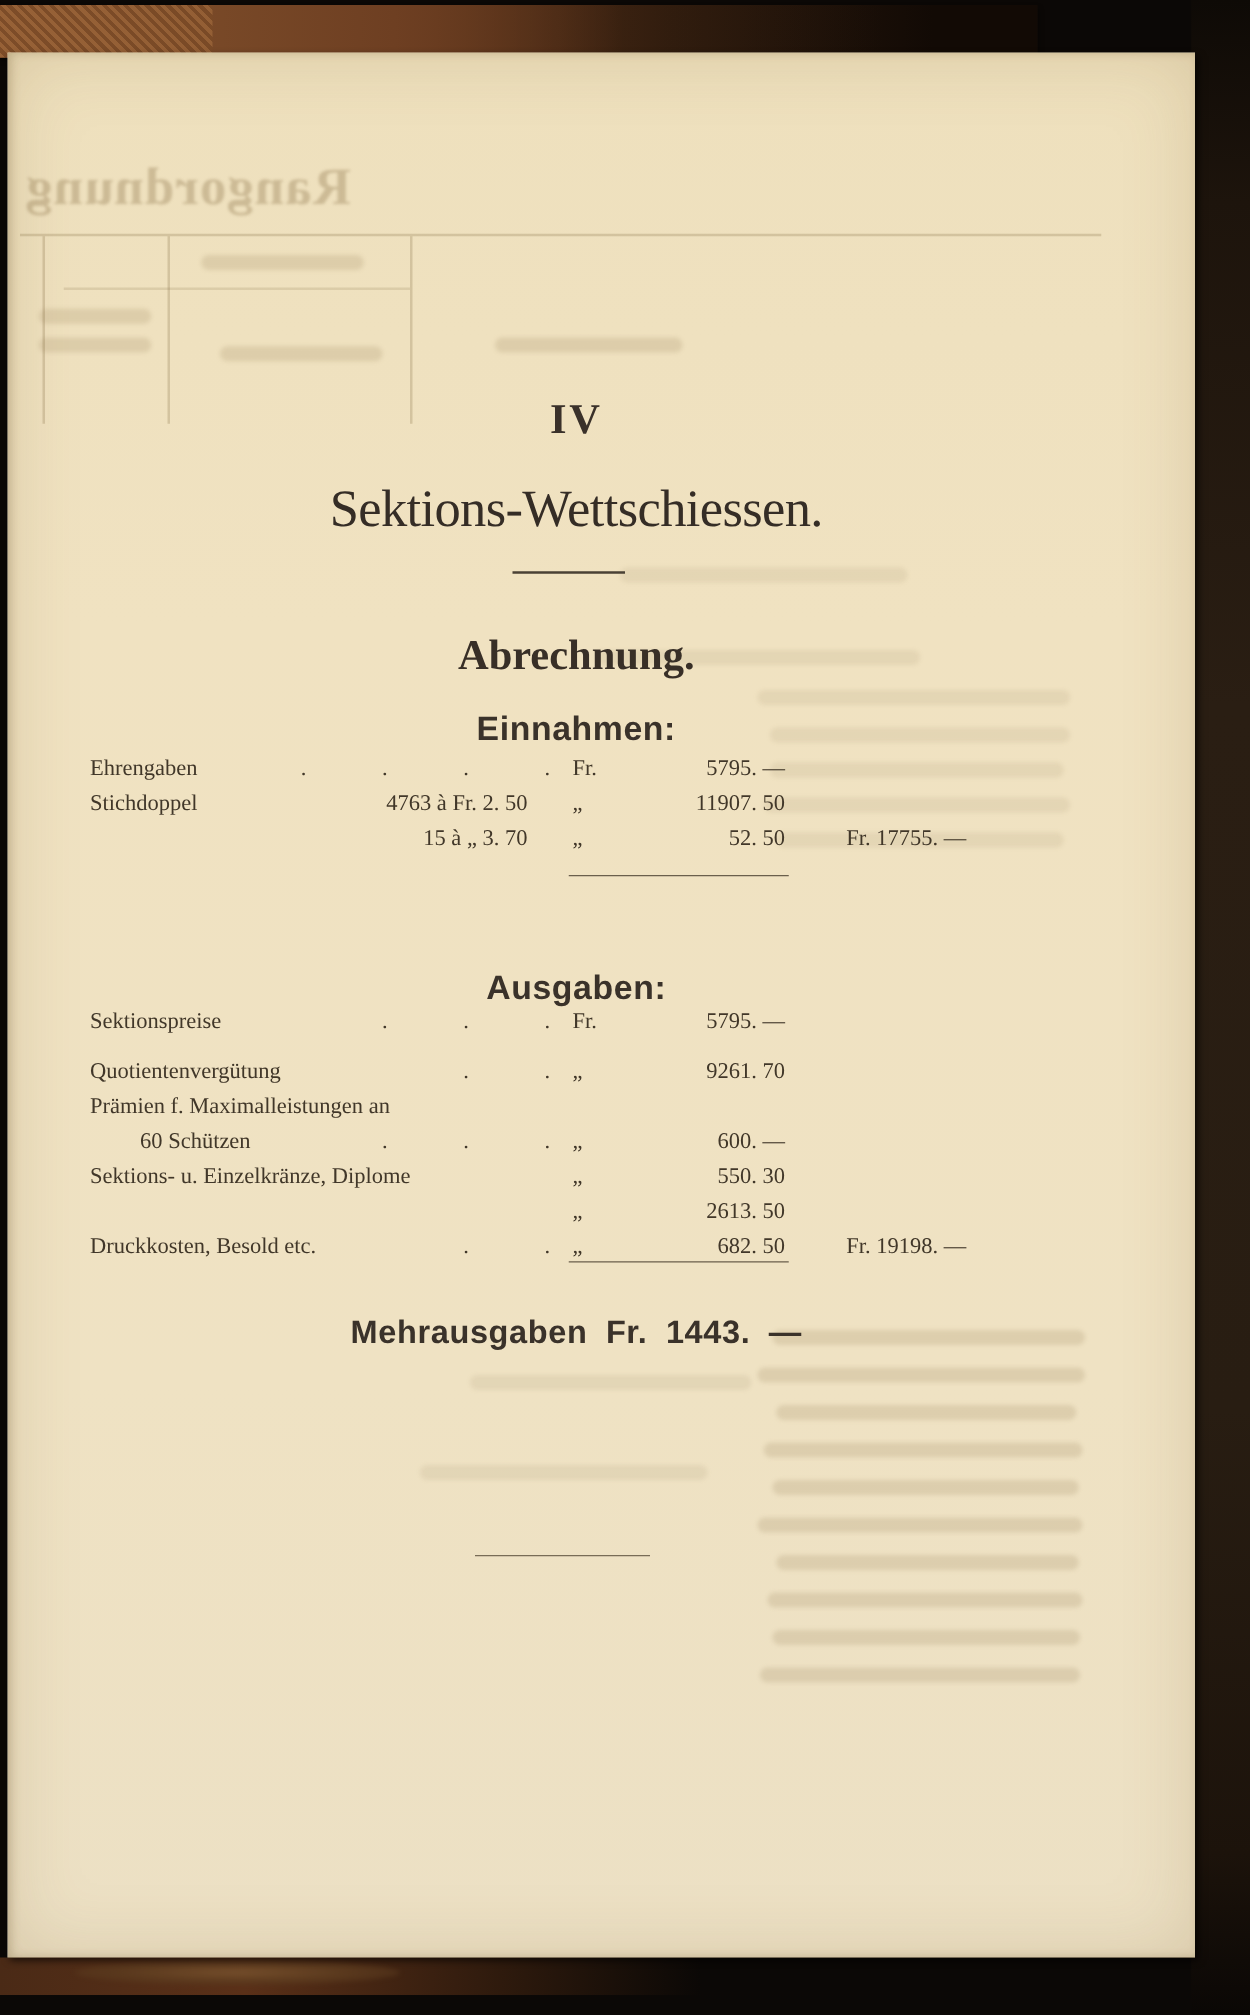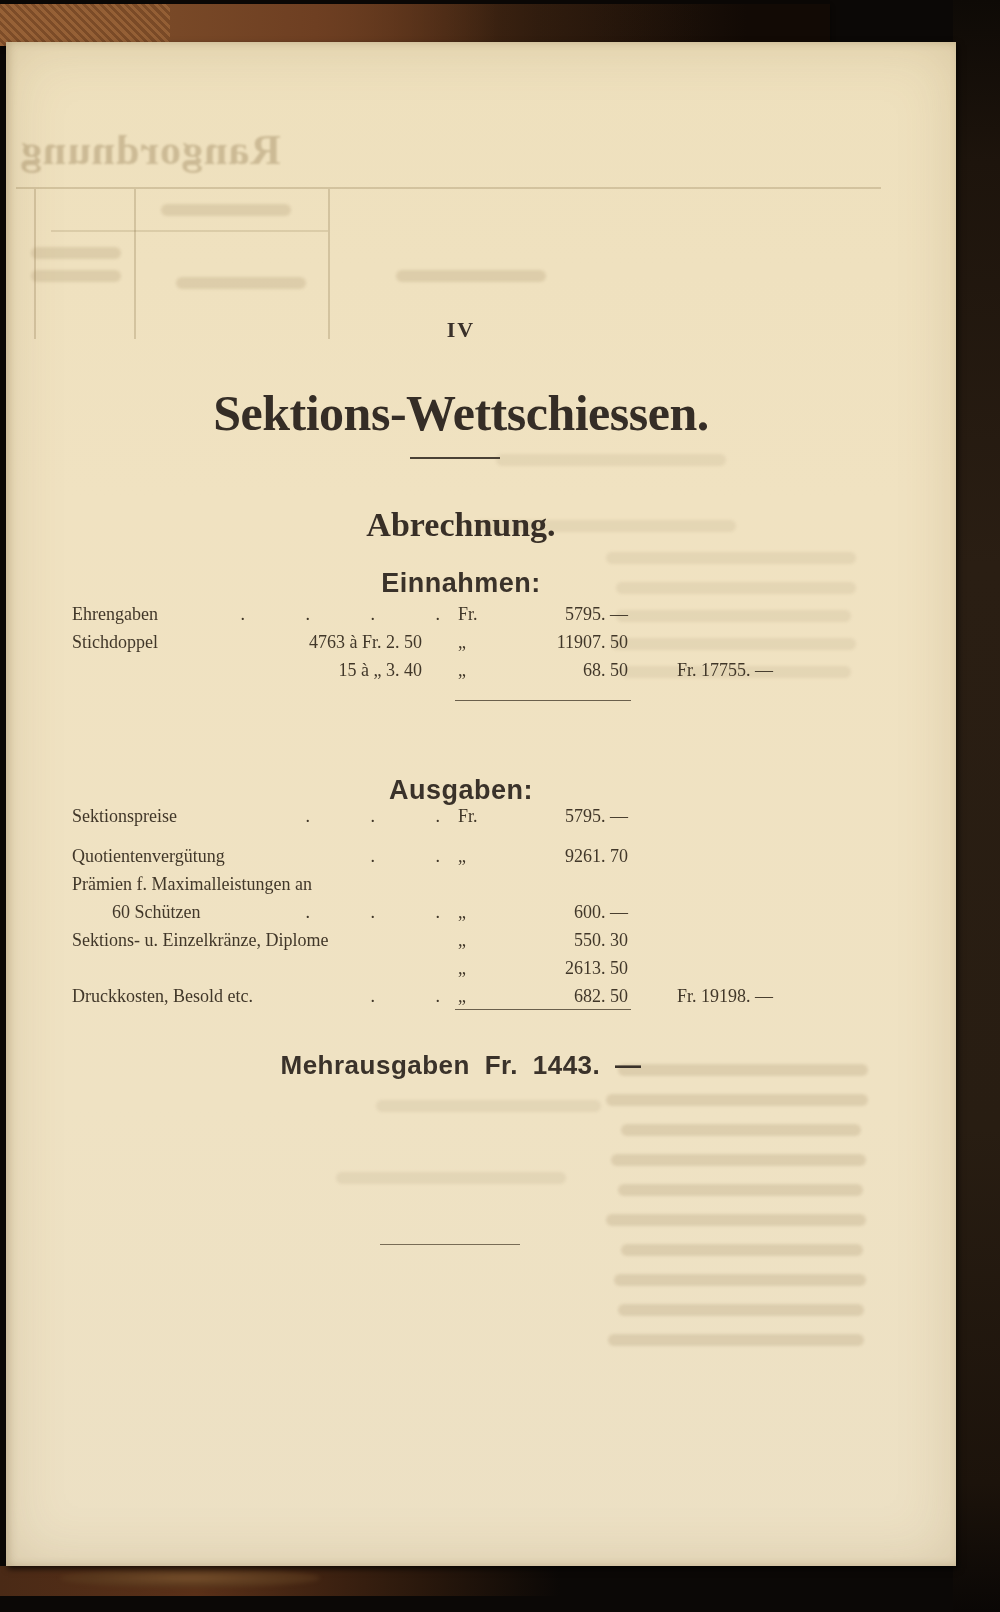--- a/index.html
+++ b/index.html
@@ -45,22 +45,22 @@
   .ghost-title{
     left:14px;top:84px;font-size:42px;font-weight:bold;letter-spacing:1px;
     transform:scaleX(-1);filter:blur(1.3px);
   }
   .gline{position:absolute;background:rgba(140,118,75,.28);pointer-events:none;}
   .gbar{position:absolute;height:12px;border-radius:6px;background:rgba(130,108,65,.16);filter:blur(1.6px);pointer-events:none;}
   .gbar.light{background:rgba(130,108,65,.10);}
   
   .content{position:absolute;left:0;top:0;width:910px;color:#3e352a;}
   .centered{position:absolute;left:0;width:910px;text-align:center;}
-  .roman{top:275px;font-size:22px;font-weight:bold;letter-spacing:2px;color:#3a312a;}
-  .main-title{top:342px;font-size:50px;font-weight:bold;letter-spacing:-0.5px;color:#352d26;}
+  .roman{top:275px;font-size:34px;font-weight:bold;letter-spacing:2px;color:#3a312a;}
+  .main-title{top:342px;font-size:42px;font-weight:normal;letter-spacing:-0.5px;color:#352d26;}
   .rule1{position:absolute;left:404px;top:415px;width:90px;border-top:2px solid #4a4135;}
   .subtitle{top:464px;font-size:34px;font-weight:bold;color:#382f27;}
   .sans{font-family:"Liberation Sans", sans-serif;}
   .sec-heading{font-size:27px;font-weight:bold;letter-spacing:.5px;color:#3a322a;}
   .inc-heading{top:526px;}
   .exp-heading{top:733px;}
   
   .finrow{position:absolute;left:0;width:950px;height:28px;font-size:18px;color:#413729;}
   .finrow .lbl{position:absolute;left:66px;white-space:nowrap;}
   .finrow.indent .lbl{left:106px;}
@@ -135,23 +135,23 @@
         <span class="curr">Fr.</span>
         <span class="amount">5795. —</span>
       </div>
       <div class="finrow" style="top:590px;">
         <span class="lbl">Stichdoppel</span>
         <span class="detail">4763 à Fr. 2. 50</span>
         <span class="curr">„</span>
         <span class="amount">11907. 50</span>
       </div>
       <div class="finrow" style="top:618px;">
-        <span class="detail">15 à „ 3. 40</span>
-        <span class="curr">„</span>
-        <span class="amount">68. 50</span>
+        <span class="detail">15 à „ 3. 70</span>
+        <span class="curr">„</span>
+        <span class="amount">52. 50</span>
         <span class="total">Fr. 17755. —</span>
       </div>
       <div class="sumline sumline1"></div>
 
       <div class="centered sans sec-heading exp-heading">Ausgaben:</div>
 
       <div class="finrow" style="top:764px;">
         <span class="lbl">Sektionspreise</span>
         <span class="dots">. . .</span>
         <span class="curr">Fr.</span>

